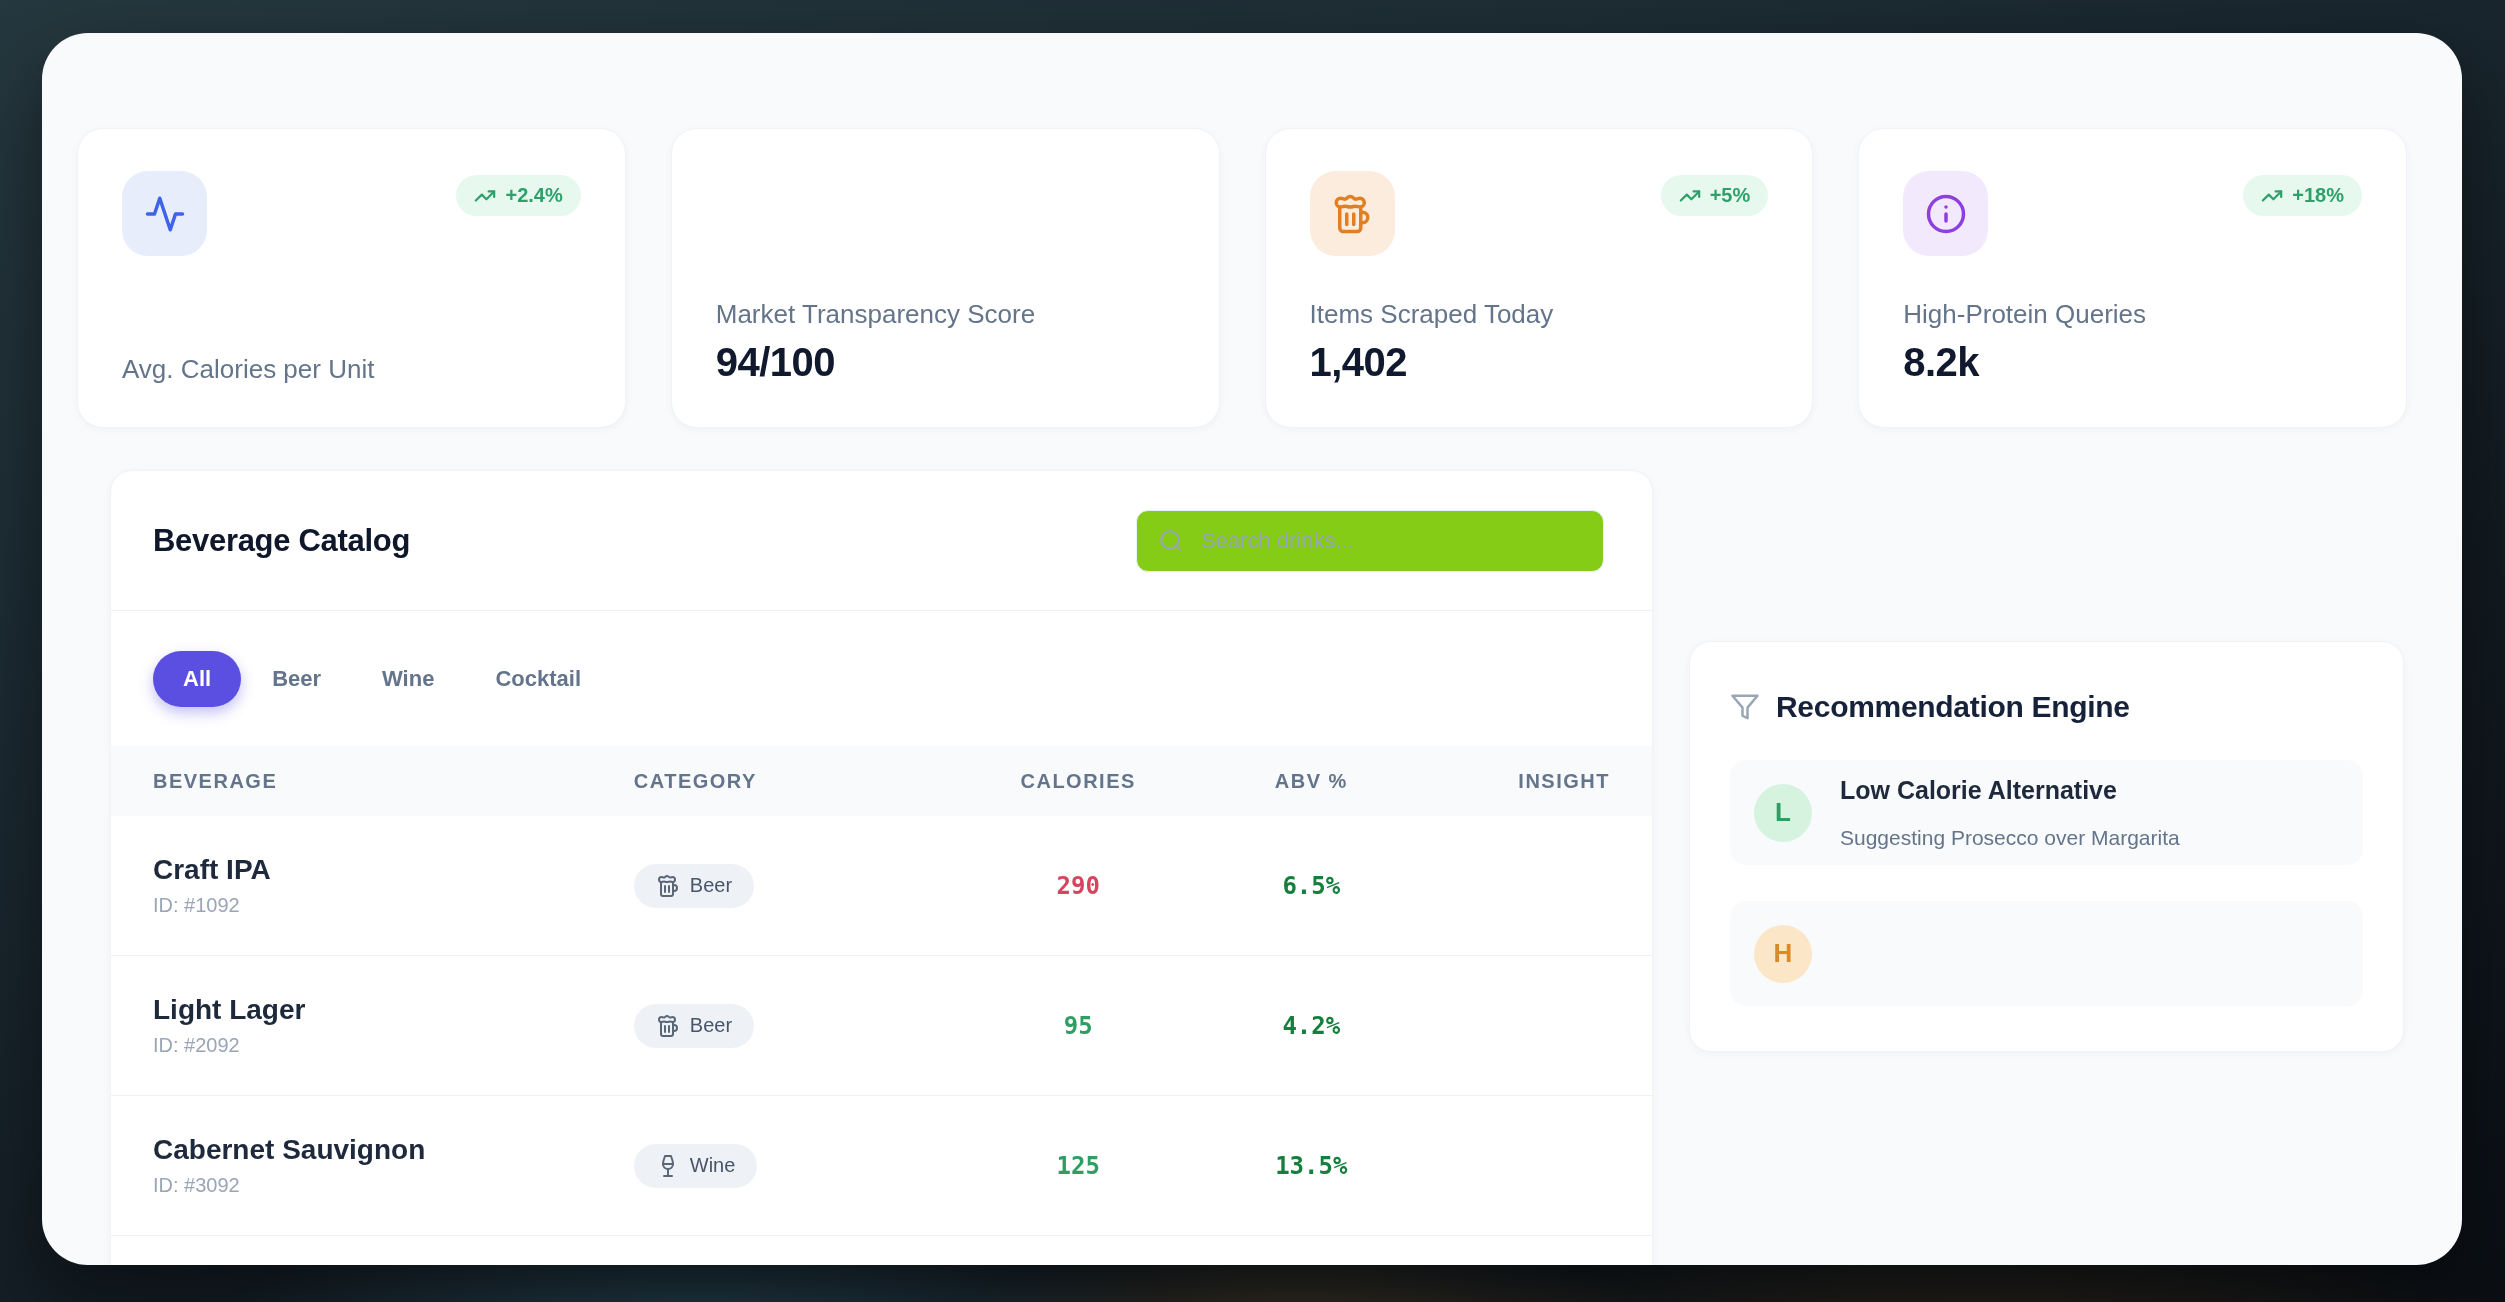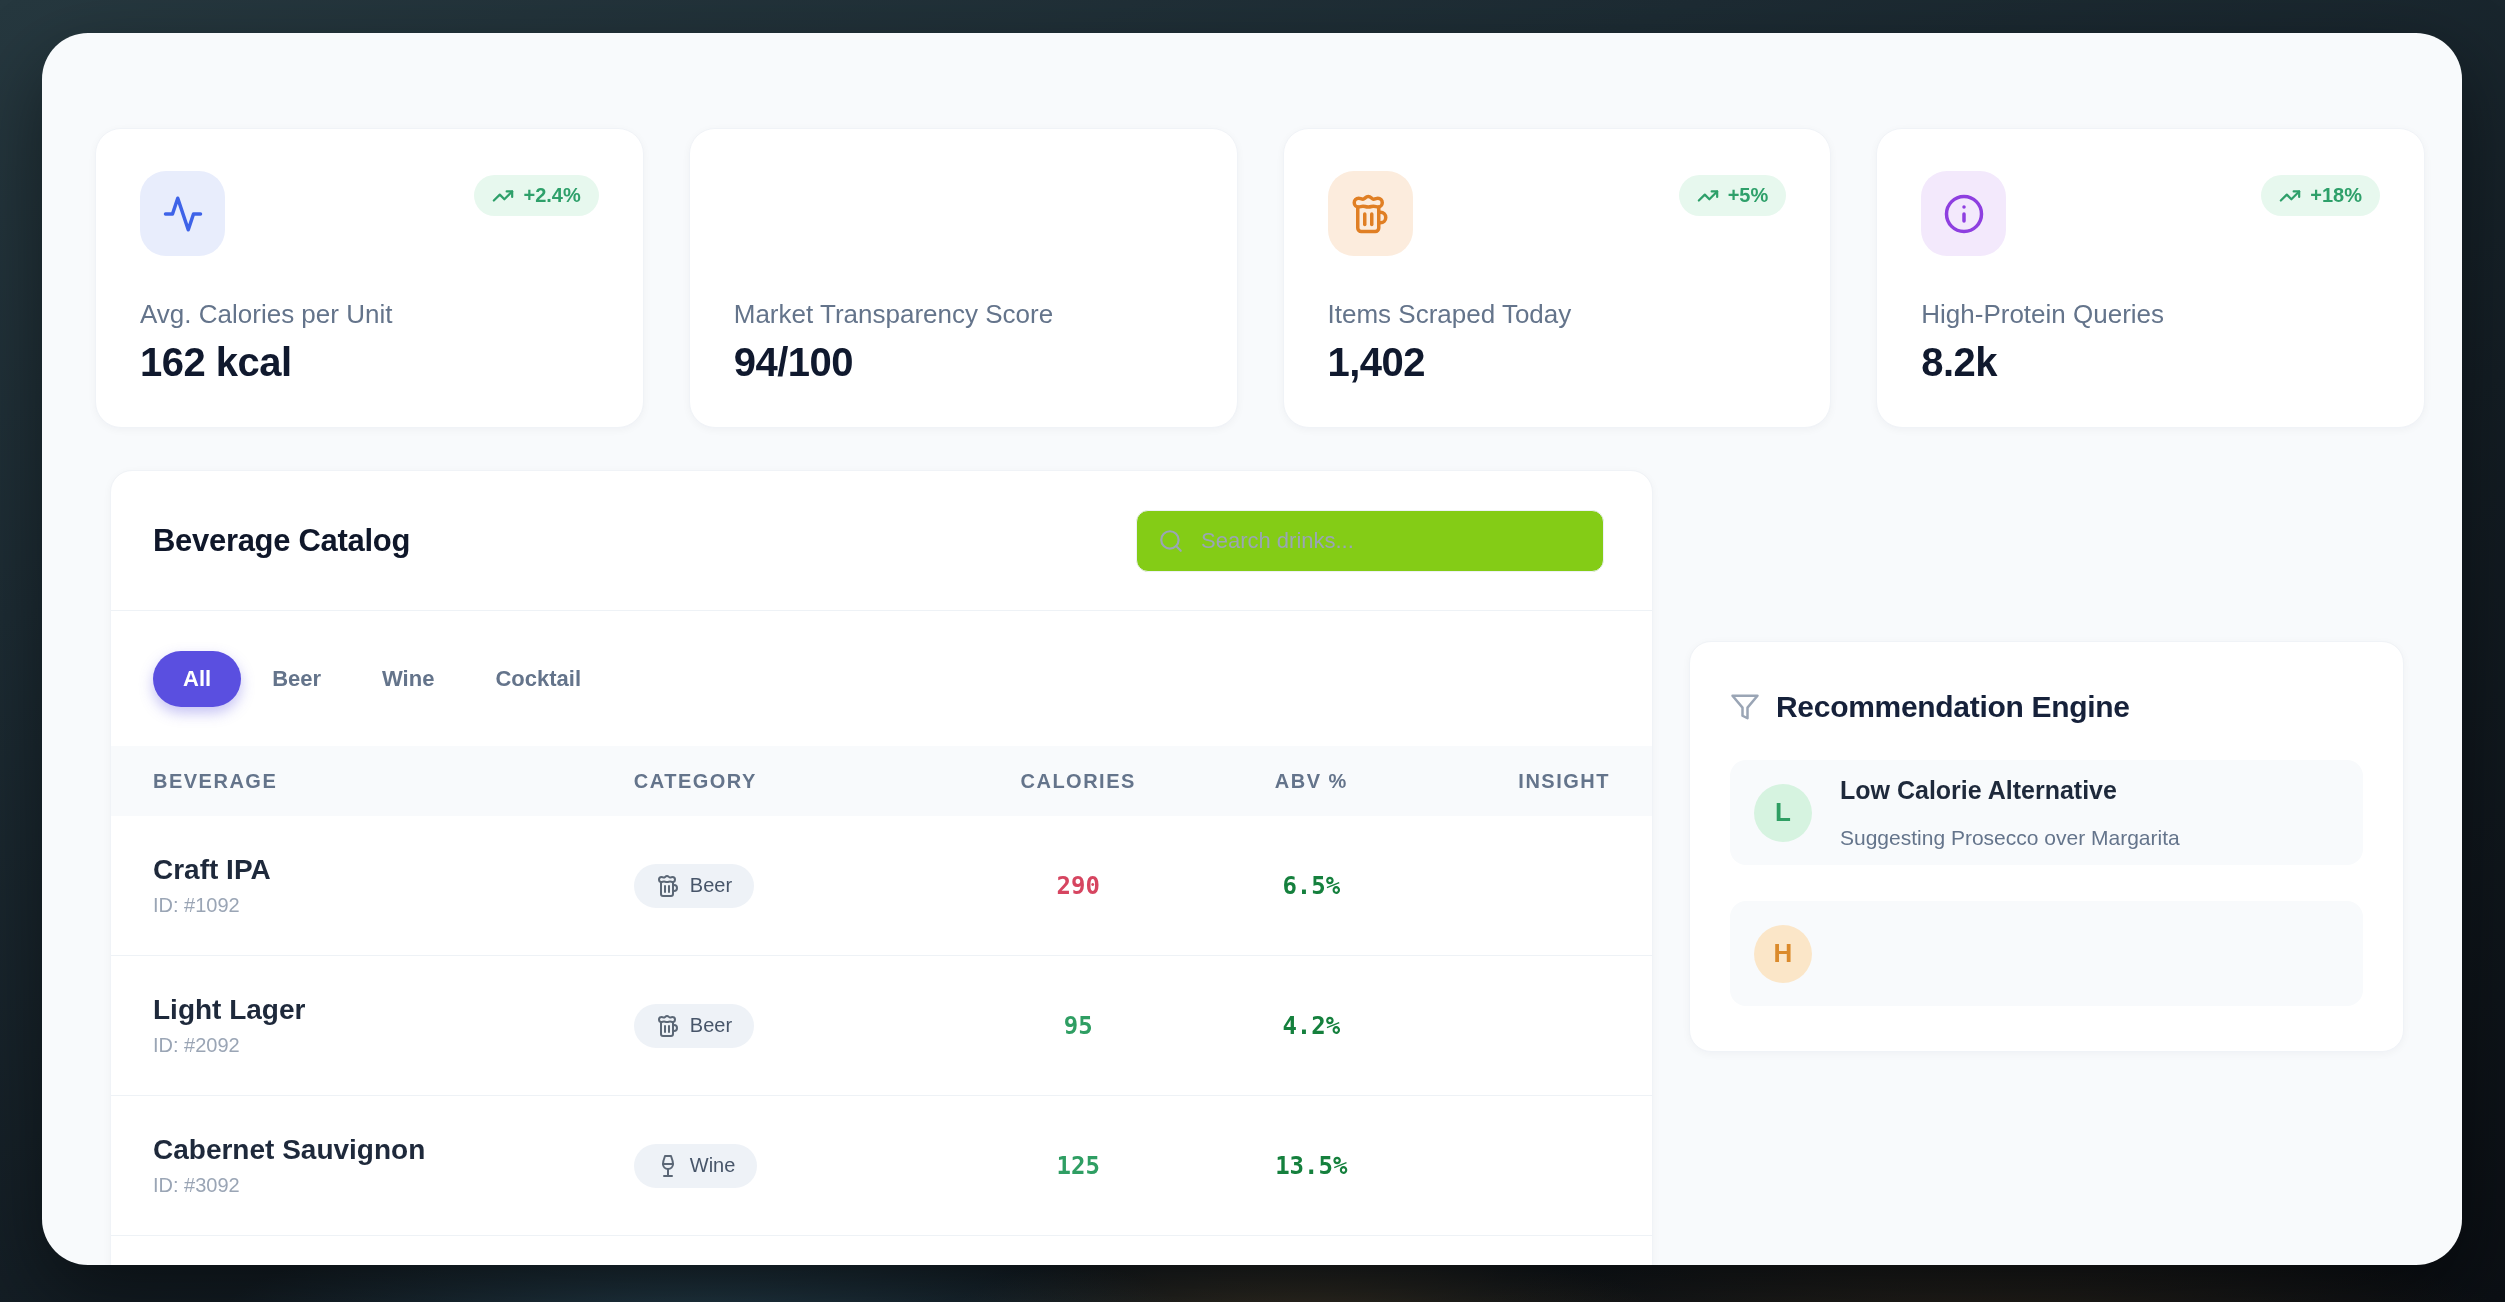--- a/index.html
+++ b/index.html
@@ -16,21 +16,21 @@
   .mono { font-family:"DejaVu Sans Mono", monospace; }
 
   
   .shell {
     position:absolute; left:42px; top:33px; width:2420px; height:1232px;
     background:#f8fafc; border-radius:46px; overflow:hidden;
     box-shadow:0 30px 80px rgba(0,0,0,.45);
   }
 
   
-  .stats-row { position:absolute; left:53px; top:95px; width:2330px; display:flex; gap:45px; }
+  .stats-row { position:absolute; left:35px; top:95px; width:2330px; display:flex; gap:45px; }
   .stat-card {
     flex:1; height:300px; background:#ffffff; border:1px solid #f0f3f7;
     border-radius:26px; padding:42px 44px; display:flex; flex-direction:column;
     box-shadow:0 2px 8px rgba(15,23,42,.04);
   }
   .stat-top { display:flex; justify-content:space-between; align-items:flex-start; }
   .icon-chip { width:85px; height:85px; border-radius:26px; display:flex; align-items:center; justify-content:center; }
   .chip-indigo { background:#e8edfc; color:#3e63e8; }
   .chip-green  { background:#e4f5ea; color:#4da873; }
   .chip-orange { background:#fcecdd; color:#e07f24; }
@@ -120,21 +120,20 @@
         </div>
         <div class="delta-badge">
           <svg viewBox="0 0 24 24" fill="none" stroke="currentColor" stroke-width="2.4" stroke-linecap="round" stroke-linejoin="round">
               <polyline points="22 7 13.5 15.5 8.5 10.5 2 17"></polyline>
               <polyline points="16 7 22 7 22 13"></polyline>
             </svg>
           <span>+2.4%</span>
         </div>
       </div>
       <div class="stat-label">Avg. Calories per Unit</div>
-      <div class="stat-value">162 kcal</div>
     </div>
 
     <div class="stat-card">
       <div class="stat-label">Market Transparency Score</div>
       <div class="stat-value">94/100</div>
     </div>
 
     <div class="stat-card">
       <div class="stat-top">
         <div class="icon-chip chip-orange">

